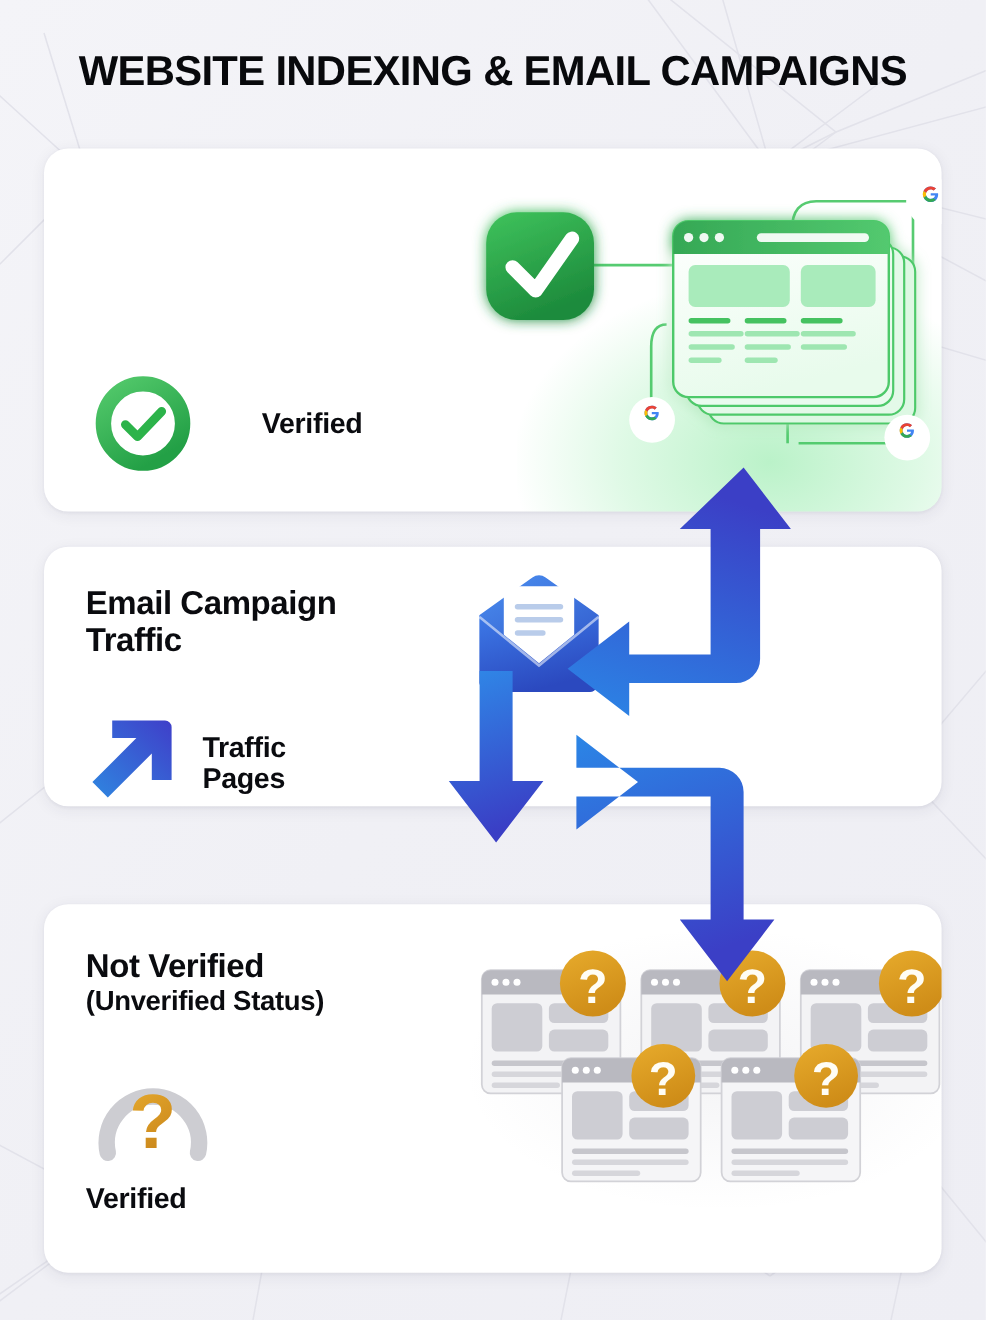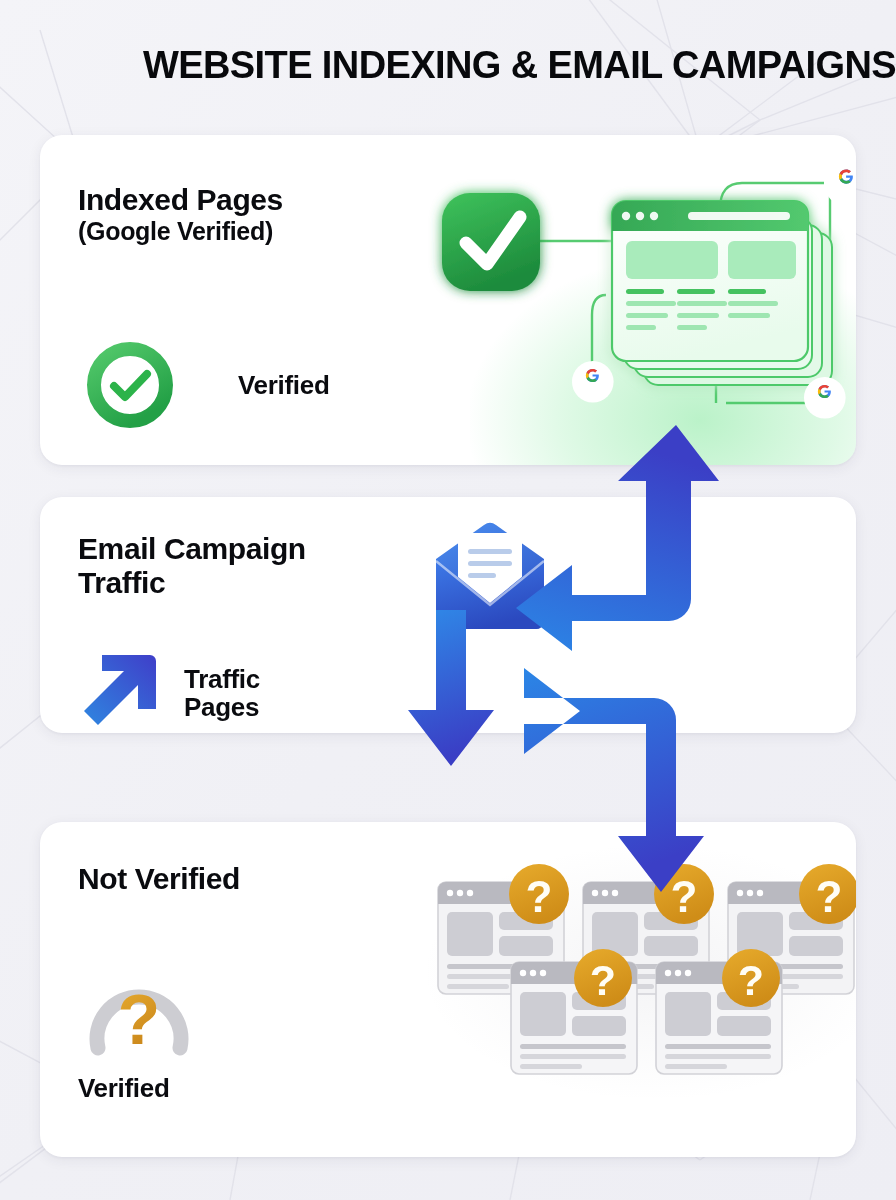--- a/index.html
+++ b/index.html
@@ -9,21 +9,21 @@
     font-family:"Liberation Sans", sans-serif;
     overflow:hidden;
     position:relative;
   }
   #bg-pattern{position:absolute;inset:0;z-index:0;}
   #page{position:absolute;inset:0;z-index:1;}
 
   
   .page-title{
     position:absolute;top:44px;left:0;width:896px;
-    text-align:right;
+    text-align:center;
     font-size:38px;font-weight:bold;letter-spacing:-0.6px;
     color:#08090c;
     white-space:nowrap;
   }
 
   
   .card{
     position:absolute;left:40px;width:816px;
     background:#ffffff;
     border-radius:22px;
@@ -100,24 +100,20 @@
 </svg>
 
 <div id="page">
 
   <div class="page-title">WEBSITE INDEXING &amp; EMAIL CAMPAIGNS</div>
 
   <div class="card" id="card-indexed">
 
     <div class="glow-green"></div>
 
-    <div class="card-heading" style="top:48px;">
-      <span class="l1">Indexed Pages</span>
-      <span class="l2">(Google Verified)</span>
-    </div>
 
     <div class="legend" style="left:36px;top:196px;gap:44px;">
       <svg width="108" height="108" viewBox="0 0 108 108">
         <defs>
           <linearGradient id="ringG" x1="0" y1="0" x2="0.6" y2="1">
             <stop offset="0%" stop-color="#53c96b"></stop>
             <stop offset="100%" stop-color="#23a046"></stop>
           </linearGradient>
         </defs>
         <circle cx="54" cy="54" r="36" fill="none" stroke="url(#ringG)" stroke-width="14"></circle>
@@ -272,20 +268,21 @@
       <path d="M16 44 L70 88 L124 44" fill="none" stroke="#ffffff" stroke-width="2.4" opacity="0.55"></path>
     </svg>
   </div>
 
   <div class="card" id="card-notindex">
 
     <div class="glow-gray"></div>
 
     <div class="card-heading" style="top:40px;">
       <span class="l1">Not Verified</span>
+      <span class="l2">(Unverified Status)</span>
     </div>
 
     <div style="position:absolute;left:36px;top:140px;">
       <svg width="130" height="112" viewBox="0 0 130 112">
         <defs>
           <linearGradient id="qGrad" x1="0" y1="0" x2="0.4" y2="1">
             <stop offset="0%" stop-color="#e8ad30"></stop>
             <stop offset="100%" stop-color="#c9851a"></stop>
           </linearGradient>
         </defs>

